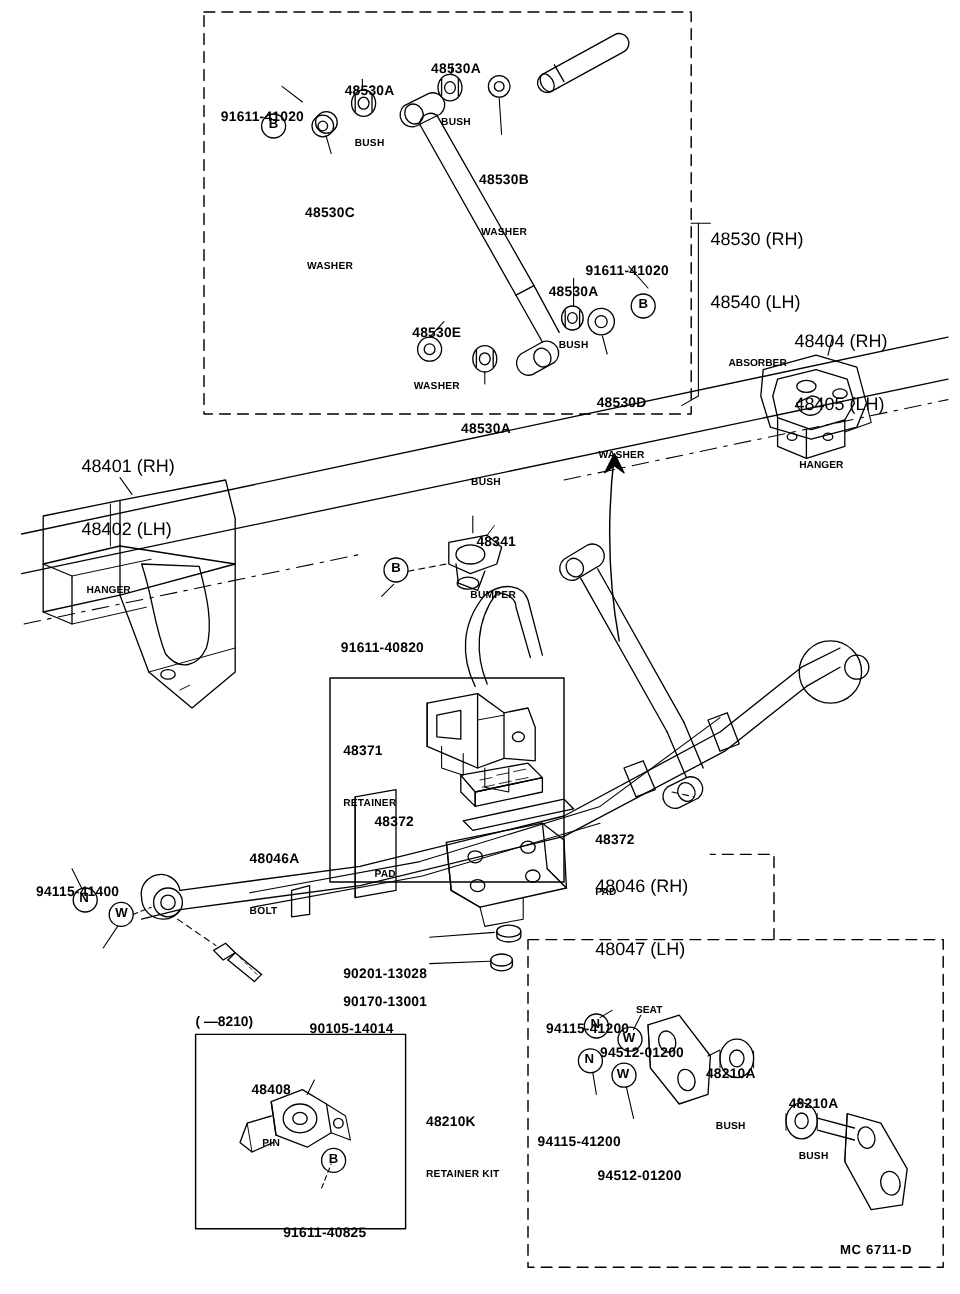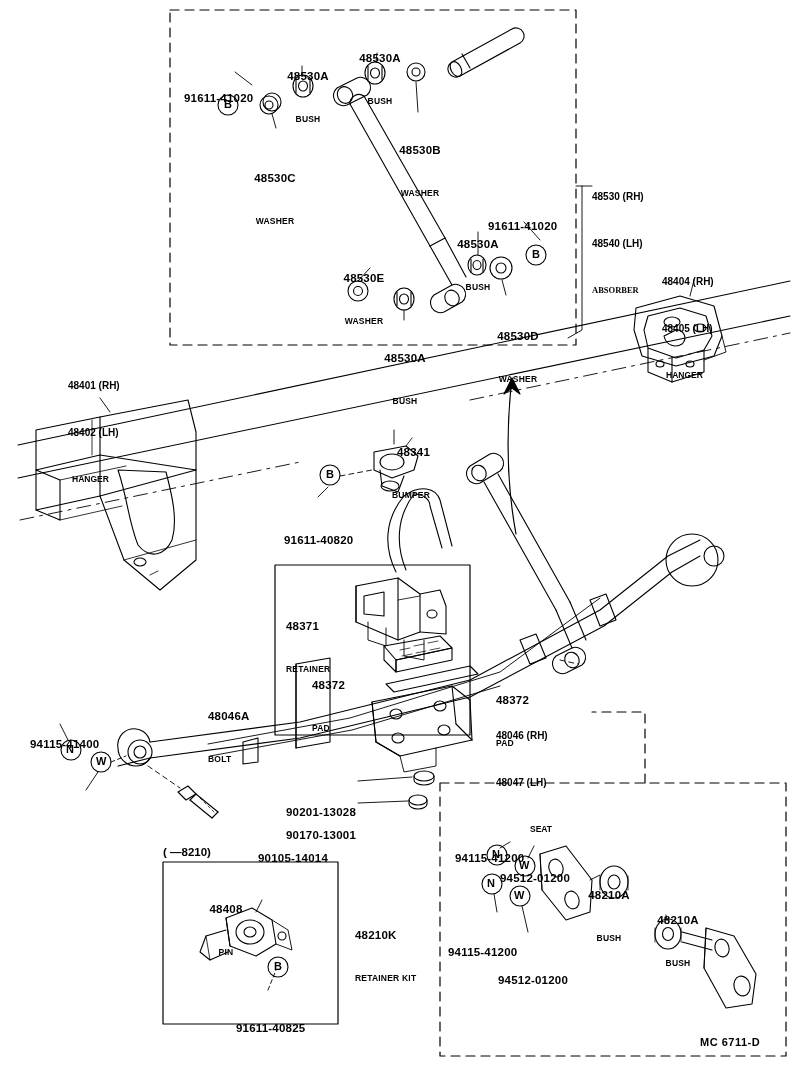--- a/index.html
+++ b/index.html
@@ -62,22 +62,22 @@
     font-family: Liberation Sans, sans-serif;
   }
   .sidepair {
     position: absolute;
     font-family: "Liberation Sans", sans-serif;
     color: #000;
     white-space: pre;
   }
   .sidepair .r {
     display: block;
-    font-size: 10px;
-    font-weight: bold;
+    font-size: 15px;
+    font-weight: normal;
   }
   .sidepair .s {
     display: block;
     font-size: 8.5px;
     font-weight: bold;
   }
 </style>
 </head>
 <body>
 
@@ -432,21 +432,21 @@
     <span class="sub">WASHER</span>
   </div>
 
   <div class="lbl lft" style="left:488px; top:186px;">
     <span class="num">91611-41020</span>
   </div>
 
   <div class="sidepair" style="left:592px; top:155px;">
     <span class="r"><span>48530</span> <span>(RH)</span></span>
     <span class="r"><span>48540</span> <span>(LH)</span></span>
-    <span class="s" style="margin-left:0;font-family:Liberation Serif, serif;">ABSORBER</span>
+    <span class="s" style="margin-left:15px;">ABSORBER</span>
   </div>
 
   <div class="sidepair" style="left:662px; top:240px;">
     <span class="r"><span>48404</span> <span>(RH)</span></span>
     <span class="r"><span>48405</span> <span>(LH)</span></span>
     <span class="s" style="margin-left:4px;">HANGER</span>
   </div>
 
   <div class="sidepair" style="left:68px; top:344px;">
     <span class="r"><span>48401</span> <span>(RH)</span></span>

